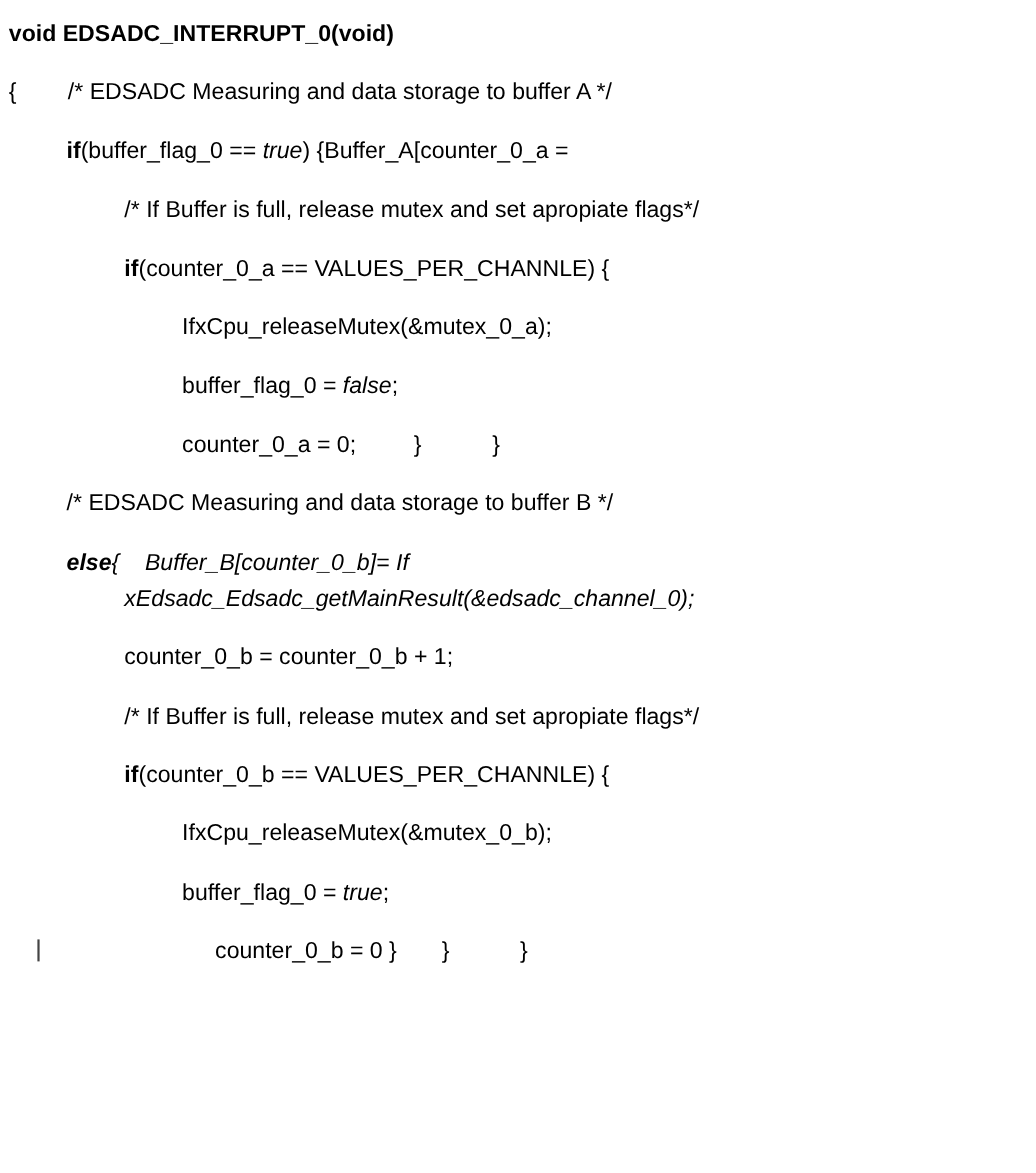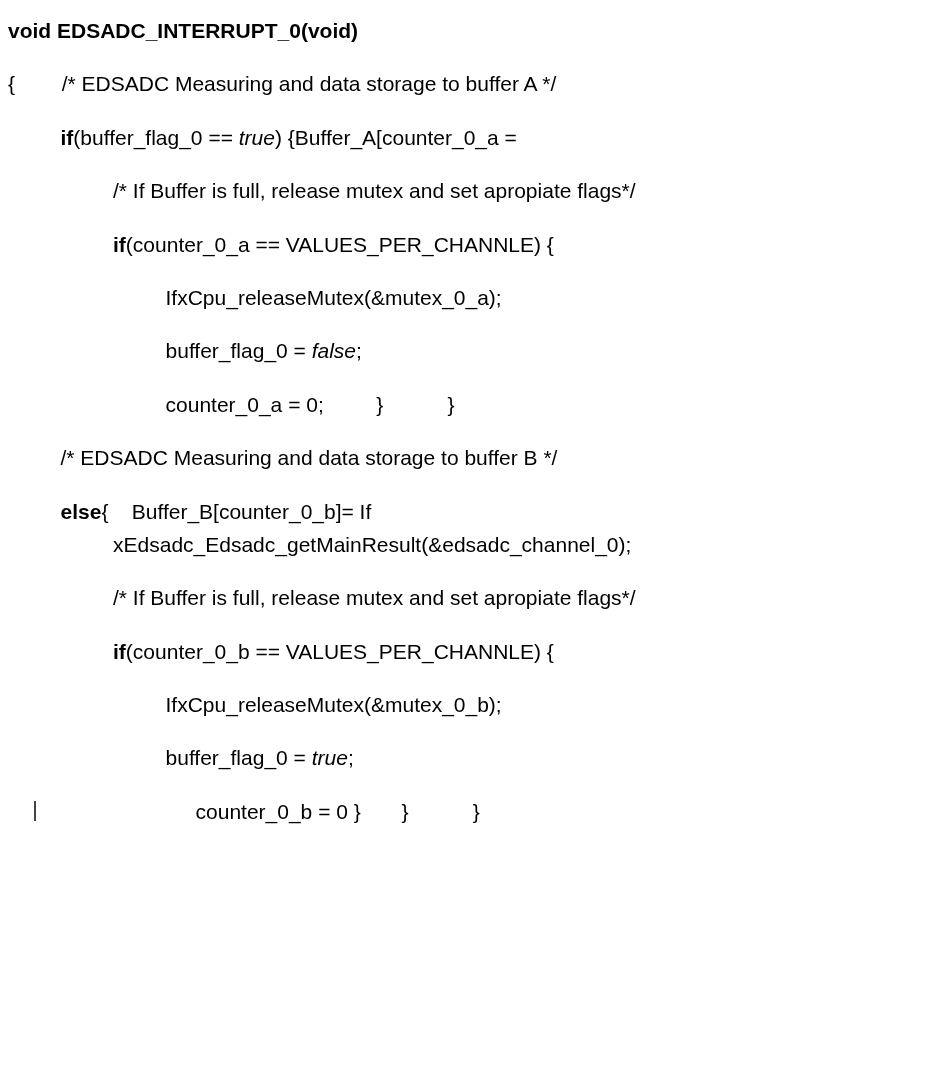--- a/index.html
+++ b/index.html
@@ -14,21 +14,21 @@
       box-sizing: border-box;
     }
     .line {
       white-space: pre;
       margin: 0;
       padding: 0;
     }
     .bold { font-weight: bold; margin-top: 29px; }
     .italic { font-style: italic; text-align: right; }
     .under { }
-    .group { margin-bottom: 0; }
+    .group { margin-bottom: 0; font-style: italic; }
     .row { display: block; margin-bottom: 24px; }
     .cursor {
       display: inline-block;
       width: 2px;
       height: 20px;
       background: #444;
       vertical-align: text-bottom;
       margin-right: 2px;
       position: relative;
       top: -2px;
@@ -57,20 +57,21 @@
 
   <div class="row line"><span>                           counter_0_a = 0;         }           }</span></div>
 
   <div class="row line"><span>         /* EDSADC Measuring and data storage to buffer B */</span></div>
 
   <div class="group">
     <div class="line" style="margin-bottom:4px;"><span class="bold">         else</span><span>{    Buffer_B[counter_0_b]= If</span></div>
     <div class="line row"><span>                  xEdsadc_Edsadc_getMainResult(&amp;edsadc_channel_0);</span></div>
   </div>
 
+  <div class="row line"><span>                  counter_0_b = counter_0_b + 1;</span></div>
 
   <div class="row line"><span>                  /* If Buffer is full, release </span><span class="under">mutex</span><span> and set </span><span class="under">apropiate</span><span> flags*/</span></div>
 
   <div class="row line"><span class="bold">                  if</span><span>(counter_0_b == VALUES_PER_CHANNLE) {</span></div>
 
   <div class="row line"><span>                           IfxCpu_releaseMutex(&amp;mutex_0_b);</span></div>
 
   <div class="row line"><span>                           buffer_flag_0 = </span><span class="italic">true</span><span>;</span></div>
 
   <div class="row line" style="margin-bottom:0;padding-left:26px;"><span class="cursor"></span><span>                           counter_0_b = 0 }       }           }</span></div>

